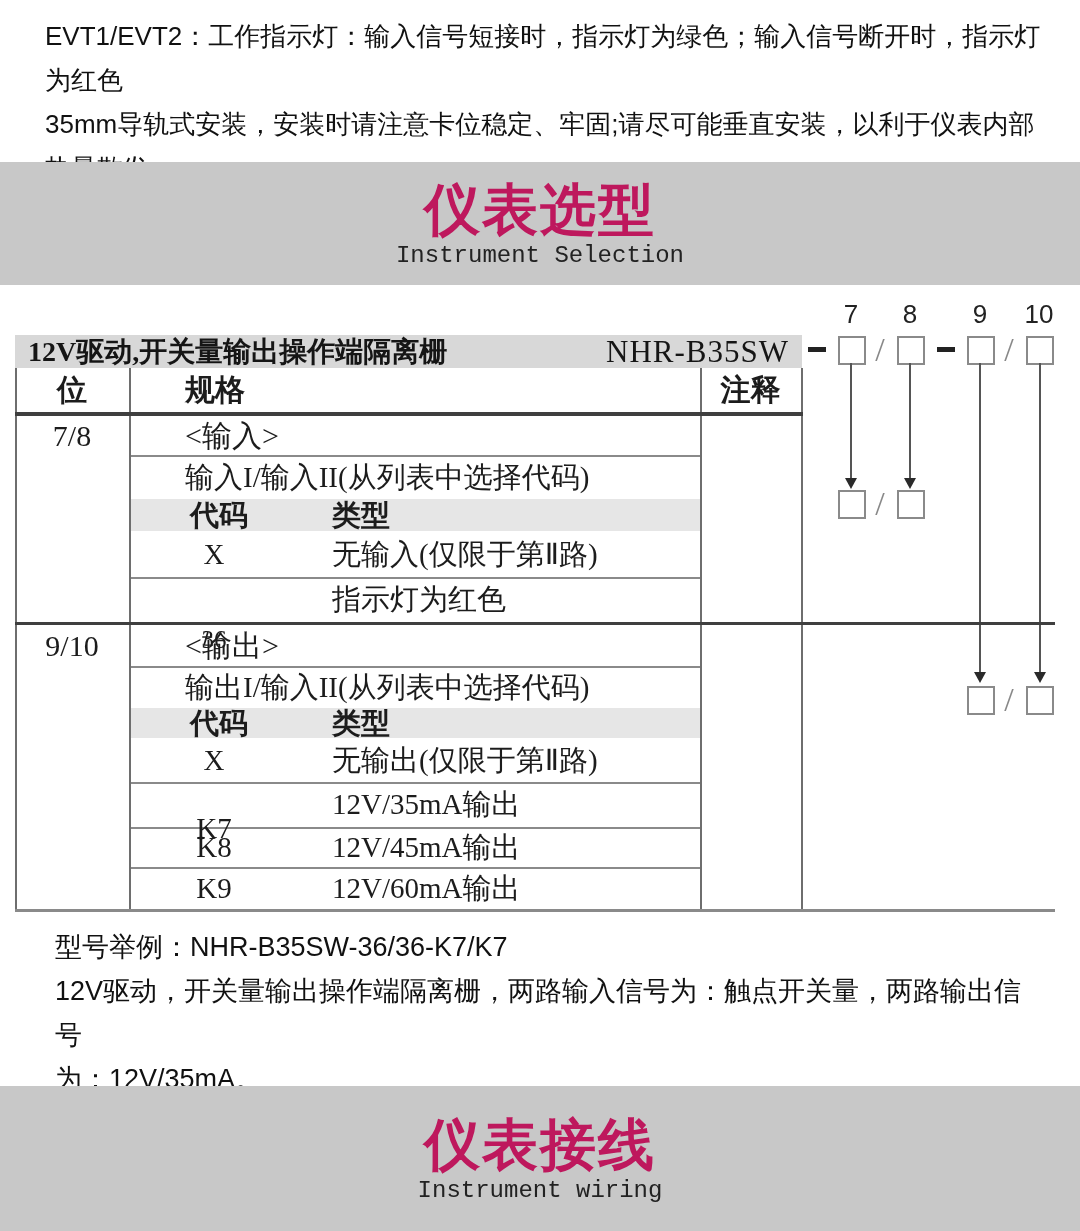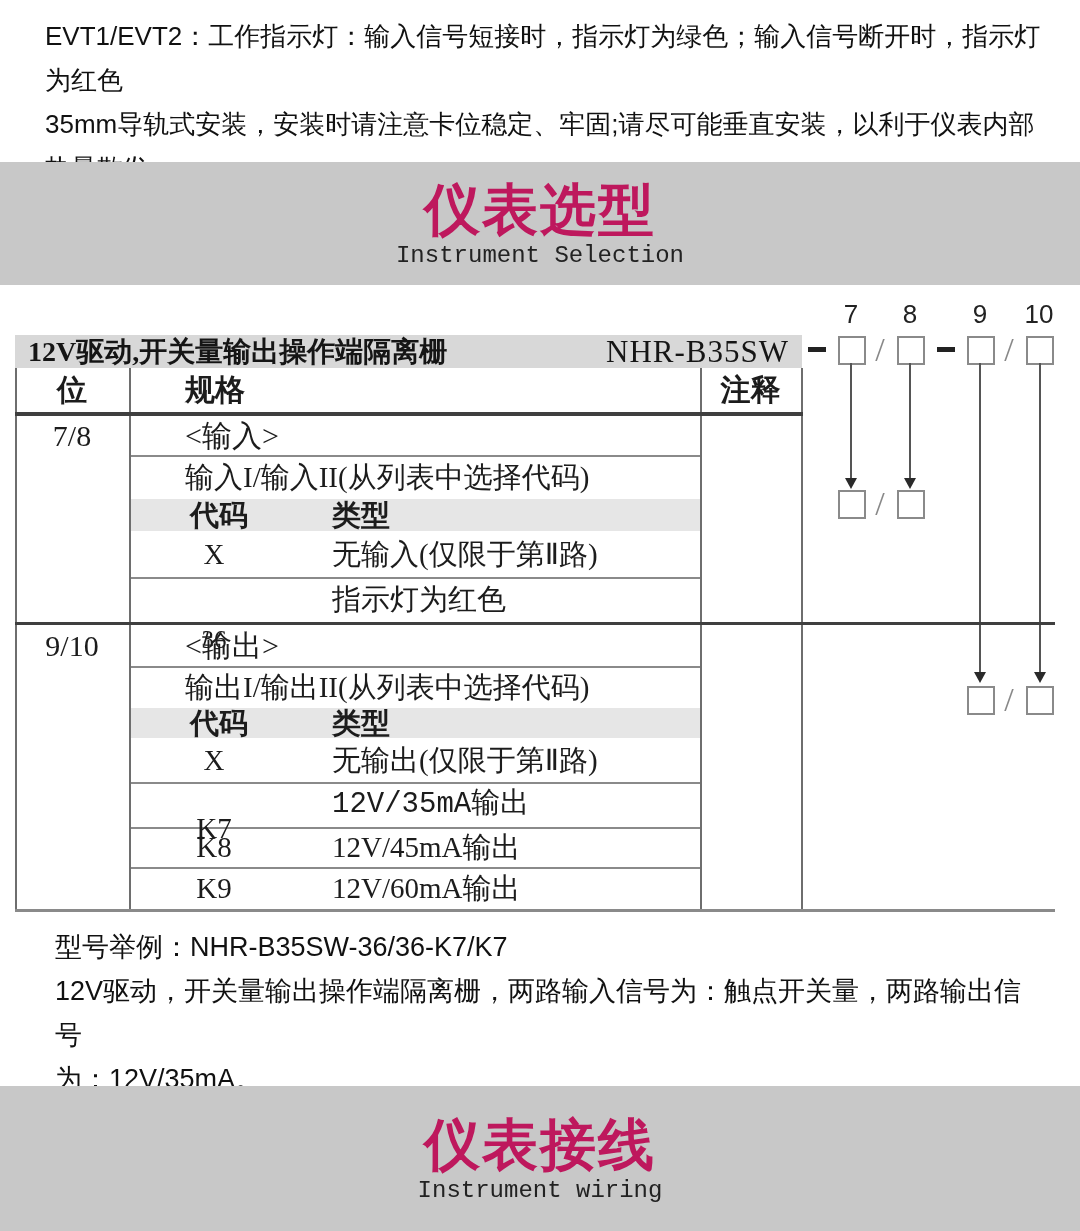--- a/index.html
+++ b/index.html
@@ -166,27 +166,27 @@
   <div class="cell" style="left:185px;top:455px;height:44px;line-height:44px;font-size:29px;">输入I/输入II(从列表中选择代码)</div>
   <div class="cell c-center c-bold" style="left:186px;top:499px;width:66px;height:32px;line-height:32px;font-size:29px;">代码</div>
   <div class="cell c-bold" style="left:332px;top:499px;height:32px;line-height:32px;font-size:29px;">类型</div>
   <div class="cell c-center" style="left:182px;top:531px;width:64px;height:46px;line-height:46px;font-size:29px;">X</div>
   <div class="cell" style="left:332px;top:531px;height:46px;line-height:46px;font-size:29px;">无输入(仅限于第Ⅱ路)</div>
   <div class="cell c-center" style="left:182px;top:577px;width:64px;height:45px;line-height:45px;font-size:25px;margin-top:40px;">36</div>
   <div class="cell" style="left:332px;top:577px;height:45px;line-height:45px;font-size:29px;">指示灯为红色</div>
 
   <div class="cell c-center" style="left:15px;top:625px;width:114px;height:41px;line-height:41px;font-size:30px;">9/10</div>
   <div class="cell" style="left:185px;top:625px;height:41px;line-height:41px;font-size:30px;">&lt;输出&gt;</div>
-  <div class="cell" style="left:185px;top:666px;height:42px;line-height:42px;font-size:29px;">输出I/输出II(从列表中选择代码)</div>
+  <div class="cell" style="left:185px;top:666px;height:42px;line-height:42px;font-size:29px;">输出I/输入II(从列表中选择代码)</div>
   <div class="cell c-center c-bold" style="left:186px;top:708px;width:66px;height:30px;line-height:30px;font-size:29px;">代码</div>
   <div class="cell c-bold" style="left:332px;top:708px;height:30px;line-height:30px;font-size:29px;">类型</div>
   <div class="cell c-center" style="left:182px;top:738px;width:64px;height:44px;line-height:44px;font-size:29px;">X</div>
   <div class="cell" style="left:332px;top:738px;height:44px;line-height:44px;font-size:29px;">无输出(仅限于第Ⅱ路)</div>
   <div class="cell c-center" style="left:182px;top:806px;width:64px;height:37px;line-height:45px;font-size:29px;">K7</div>
-  <div class="cell" style="left:332px;top:782px;height:45px;line-height:45px;font-size:29px;font-family:Liberation Mono, monospace;">12V/35mA输出</div>
+  <div class="cell" style="left:332px;top:782px;height:45px;line-height:45px;font-size:29px;">12V/35mA输出</div>
   <div class="cell c-center" style="left:182px;top:827px;width:64px;height:40px;line-height:40px;font-size:29px;">K8</div>
   <div class="cell" style="left:332px;top:827px;height:45px;line-height:40px;font-size:29px;">12V/45mA输出</div>
   <div class="cell c-center" style="left:182px;top:867px;width:64px;height:42px;line-height:42px;font-size:29px;">K9</div>
   <div class="cell" style="left:332px;top:867px;height:42px;line-height:42px;font-size:29px;">12V/60mA输出</div>
 
   <div class="example">
     <p>型号举例：NHR-B35SW-36/36-K7/K7</p>
     <p>12V驱动，开关量输出操作端隔离栅，两路输入信号为：触点开关量，两路输出信号</p>
     <p>为：12V/35mA。</p>
   </div>

